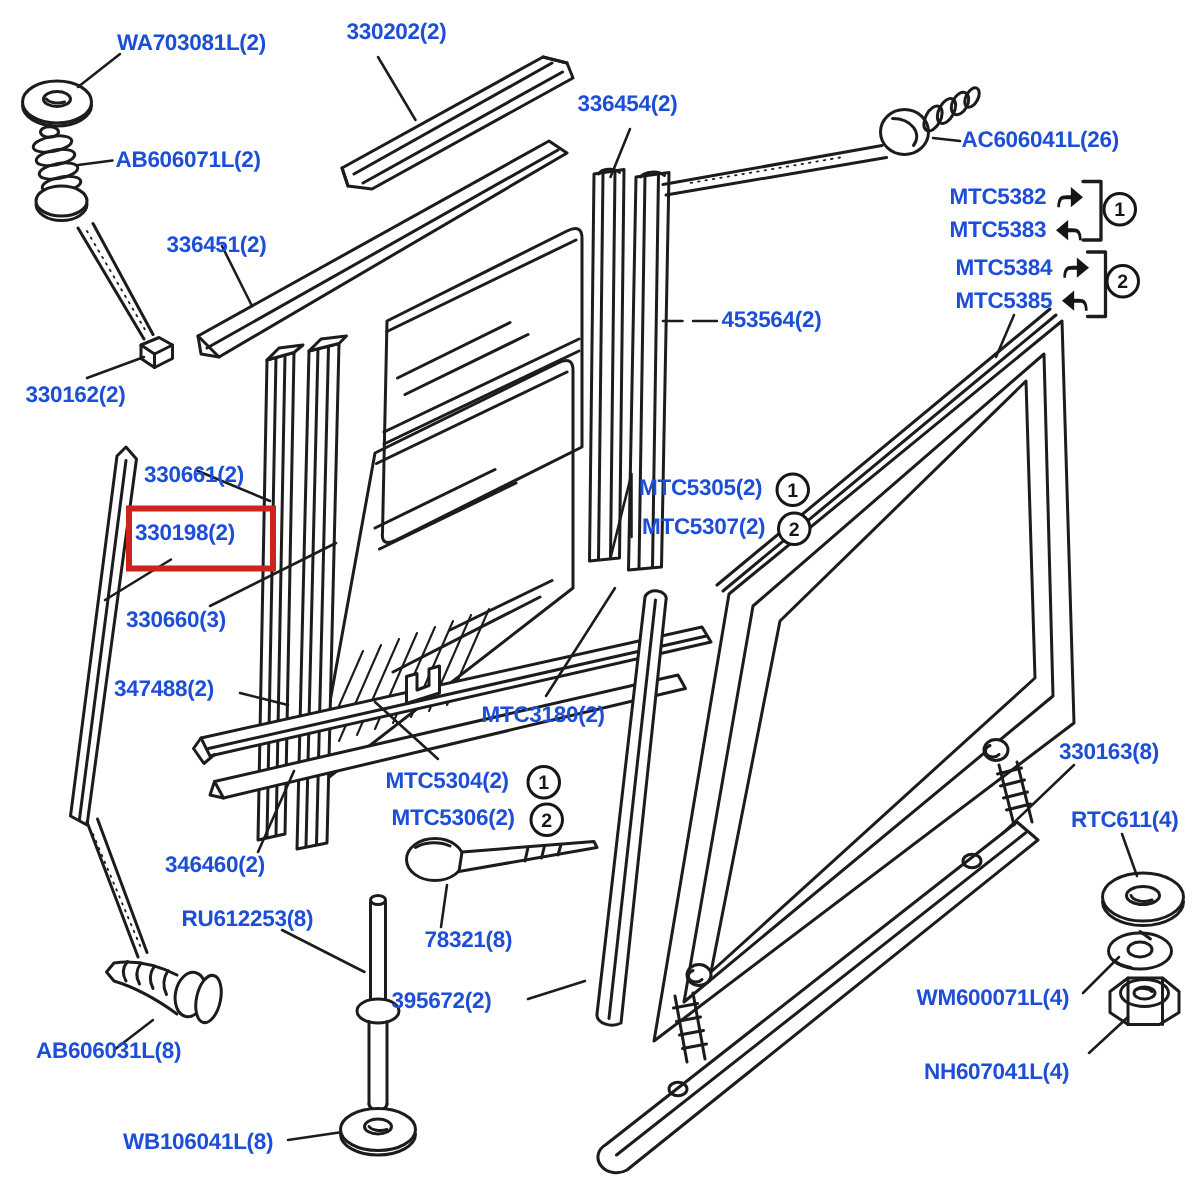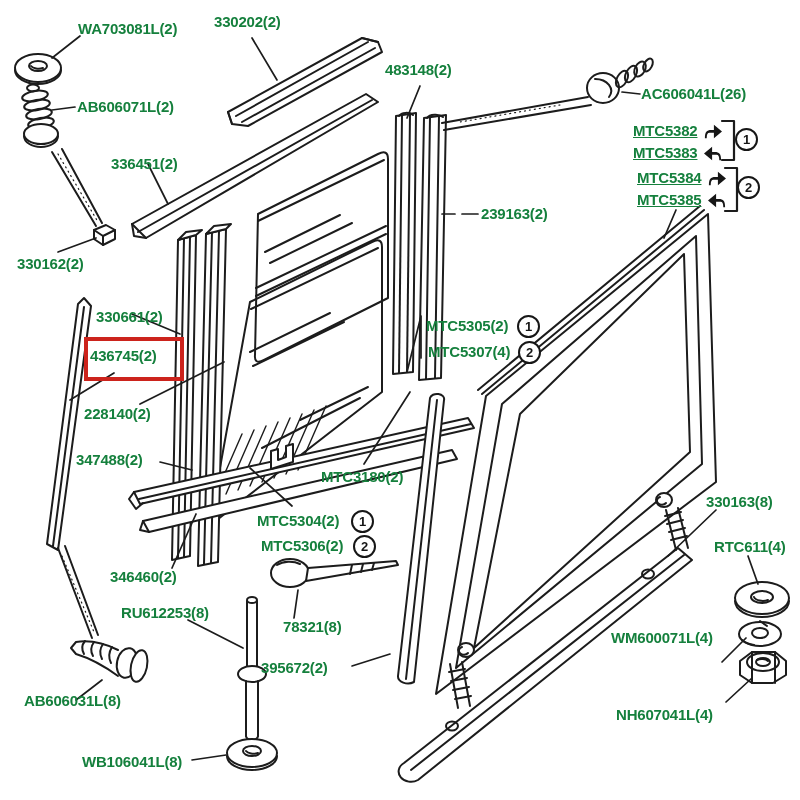--- a/index.html
+++ b/index.html
@@ -1,21 +1,21 @@
 <!DOCTYPE html>
 <html><head>
 <meta charset="utf-8">
 <style>
   html,body{margin:0;padding:0;background:#ffffff;}
   #stage{position:relative;width:800px;height:800px;background:#ffffff;overflow:hidden;
          font-family:"Liberation Sans",sans-serif;}
   #art{position:absolute;left:0;top:0;}
   .lbl{position:absolute;white-space:nowrap;font:700 15px/1.15 "Liberation Sans",sans-serif;
-       color:#15803d;letter-spacing:-0.2px;cursor:pointer;}
-  .row{display:flex;align-items:flex-start;gap:5px;text-decoration:underline;}
+       color:#1d4ed8;letter-spacing:-0.2px;cursor:pointer;}
+  .row{display:flex;align-items:flex-end;gap:5px;}
   .circ{position:absolute;width:19px;height:19px;border:2px solid #161616;border-radius:50%;
         font:700 13px/19px "Liberation Sans",sans-serif;text-align:center;color:#161616;
         background:#fff;}
   .hl{position:absolute;border:4px solid #cc231c;background:transparent;}
   .arr{width:22px;height:18px;flex:0 0 auto;}
 </style>
 </head>
 <body>
 
 <div id="stage">
@@ -276,23 +276,23 @@
         <line x1="294" y1="618" x2="298" y2="590"></line>
         <line x1="192" y1="760" x2="226" y2="755"></line>
         <line x1="76" y1="700" x2="102" y2="680"></line>
       </g>
     </g>
   </svg>
 
   <div class="hl" style="left:84px;top:337px;width:92px;height:36px"></div>
 
   <div class="lbl" style="left:78px;top:20px">WA703081L(2)</div>
-  <div class="lbl" style="left:214px;top:13px">330202(2)</div>
+  <div class="lbl" style="left:231px;top:13px">330202(2)</div>
   <div class="lbl" style="left:77px;top:98px">AB606071L(2)</div>
-  <div class="lbl" style="left:385px;top:61px">483148(2)</div>
+  <div class="lbl" style="left:385px;top:61px">336454(2)</div>
   <div class="lbl" style="left:641px;top:85px">AC606041L(26)</div>
   <div class="lbl" style="left:111px;top:155px">336451(2)</div>
 
   <div class="lbl row" style="left:633px;top:122px">
     <span>MTC5382</span>
     <svg class="arr" viewBox="0 0 24 20">
       <path d="M3,18 C3,11 5,9 10,9 L13,9 L13,3 L22,10.5 L13,18 L13,12 L8,12 C6,12 5,14 5,18 Z" fill="#161616"></path>
     </svg>
   </div>
   <div class="lbl row" style="left:633px;top:144px">
@@ -307,38 +307,38 @@
       <path d="M3,18 C3,11 5,9 10,9 L13,9 L13,3 L22,10.5 L13,18 L13,12 L8,12 C6,12 5,14 5,18 Z" fill="#161616"></path>
     </svg>
   </div>
   <div class="lbl row" style="left:637px;top:191px">
     <span>MTC5385</span>
     <svg class="arr" viewBox="0 0 24 20">
       <path d="M21,18 C21,11 19,9 14,9 L11,9 L11,3 L2,10.5 L11,18 L11,12 L16,12 C18,12 19,14 19,18 Z" fill="#161616"></path>
     </svg>
   </div>
 
-  <div class="lbl" style="left:481px;top:205px">239163(2)</div>
+  <div class="lbl" style="left:481px;top:205px">453564(2)</div>
   <div class="lbl" style="left:17px;top:255px">330162(2)</div>
   <div class="lbl" style="left:96px;top:308px">330661(2)</div>
-  <div class="lbl" style="left:90px;top:347px">436745(2)</div>
+  <div class="lbl" style="left:90px;top:347px">330198(2)</div>
   <div class="lbl" style="left:426px;top:317px">MTC5305(2)</div>
-  <div class="lbl" style="left:428px;top:343px">MTC5307(4)</div>
-  <div class="lbl" style="left:84px;top:405px">228140(2)</div>
+  <div class="lbl" style="left:428px;top:343px">MTC5307(2)</div>
+  <div class="lbl" style="left:84px;top:405px">330660(3)</div>
   <div class="lbl" style="left:76px;top:451px">347488(2)</div>
   <div class="lbl" style="left:321px;top:468px">MTC3180(2)</div>
   <div class="lbl" style="left:257px;top:512px">MTC5304(2)</div>
   <div class="lbl" style="left:261px;top:537px">MTC5306(2)</div>
   <div class="lbl" style="left:706px;top:493px">330163(8)</div>
   <div class="lbl" style="left:714px;top:538px">RTC611(4)</div>
   <div class="lbl" style="left:110px;top:568px">346460(2)</div>
   <div class="lbl" style="left:121px;top:604px">RU612253(8)</div>
   <div class="lbl" style="left:283px;top:618px">78321(8)</div>
   <div class="lbl" style="left:261px;top:659px">395672(2)</div>
-  <div class="lbl" style="left:611px;top:629px">WM600071L(4)</div>
+  <div class="lbl" style="left:611px;top:657px">WM600071L(4)</div>
   <div class="lbl" style="left:616px;top:706px">NH607041L(4)</div>
   <div class="lbl" style="left:24px;top:692px">AB606031L(8)</div>
   <div class="lbl" style="left:82px;top:753px">WB106041L(8)</div>
 
   <span class="circ" style="left:735px;top:128px">1</span>
   <span class="circ" style="left:737px;top:176px">2</span>
   <span class="circ" style="left:517px;top:315px">1</span>
   <span class="circ" style="left:518px;top:341px">2</span>
   <span class="circ" style="left:351px;top:510px">1</span>
   <span class="circ" style="left:353px;top:535px">2</span>

